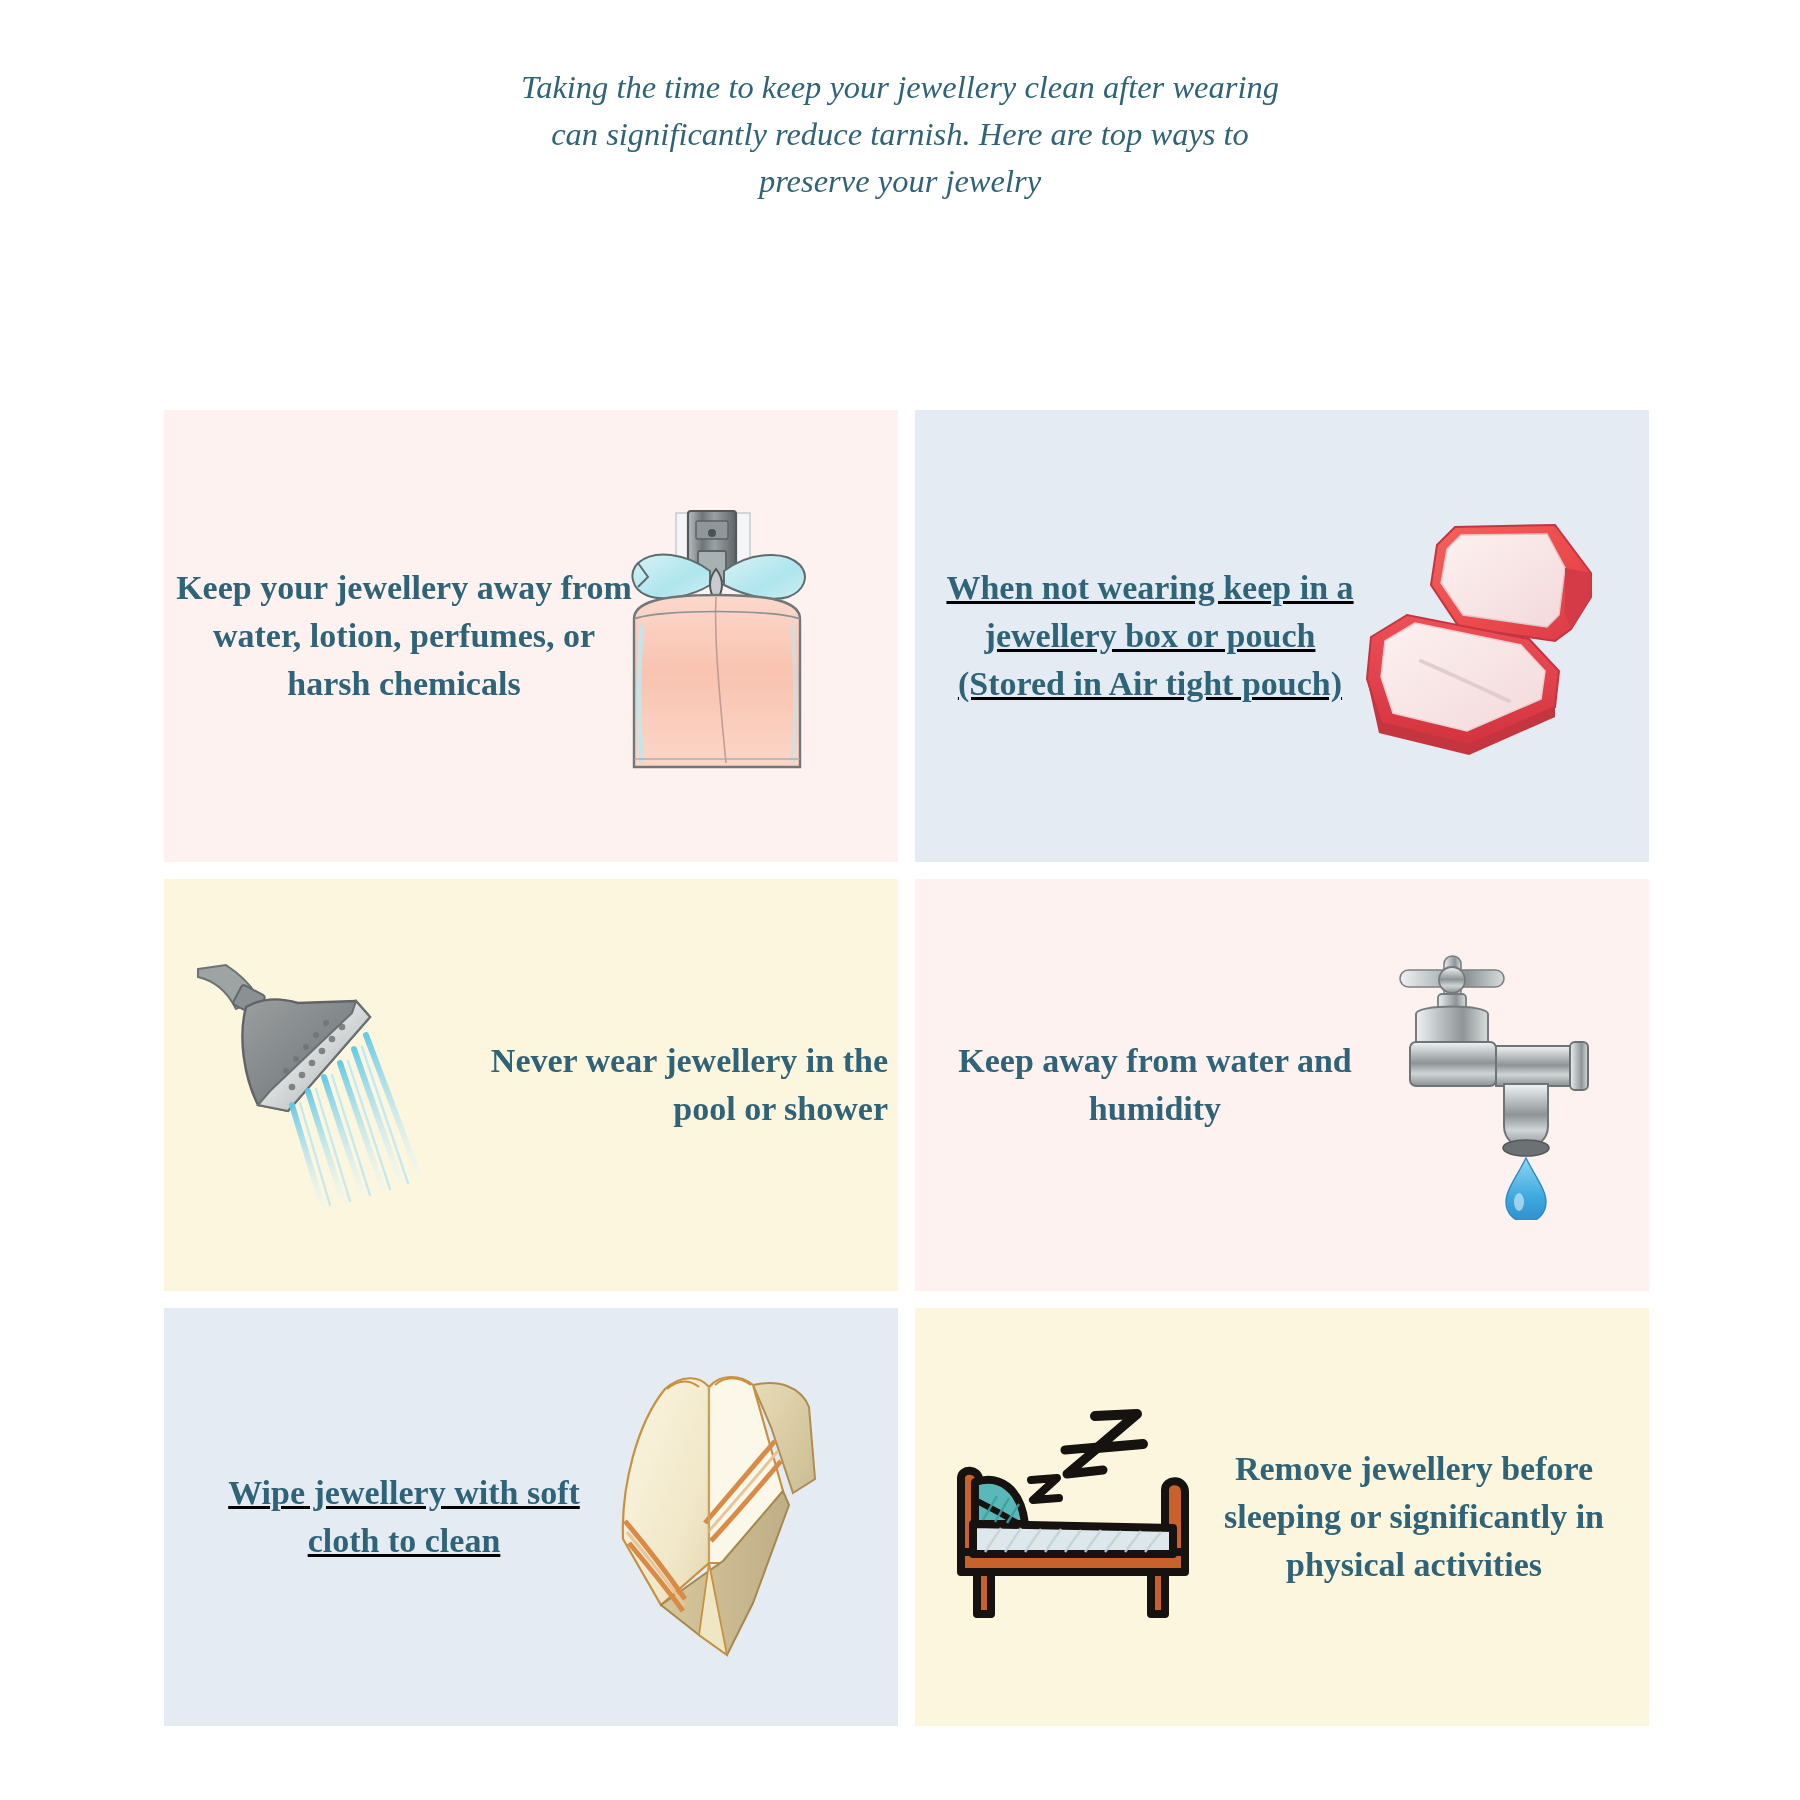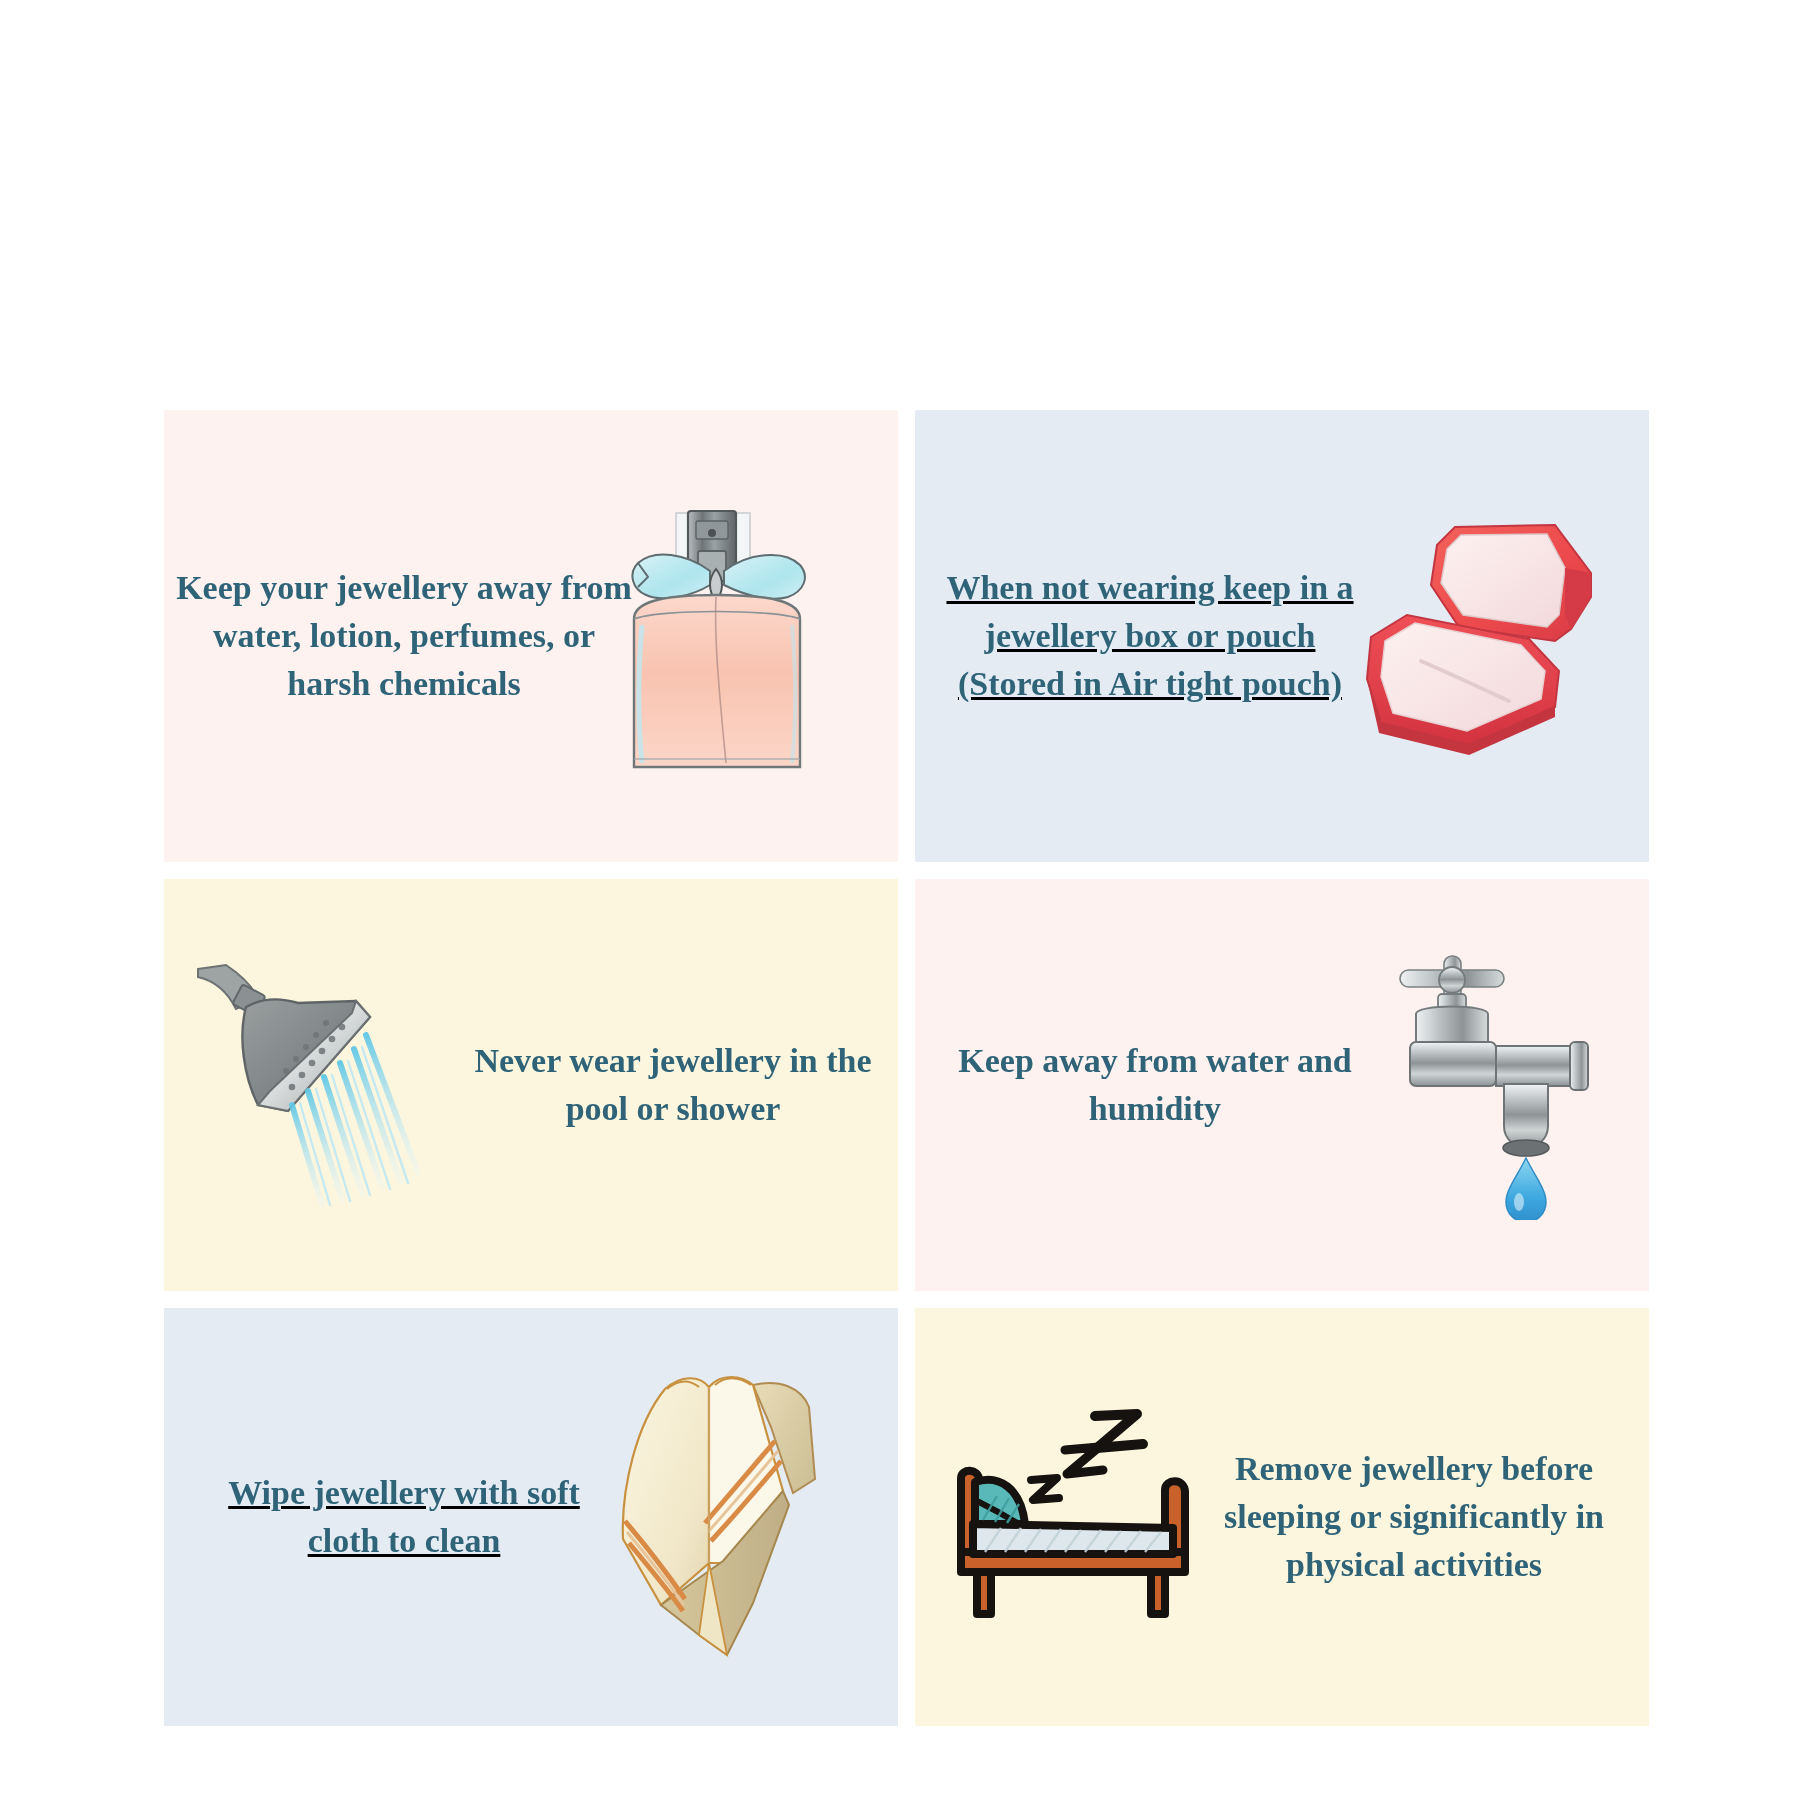--- a/index.html
+++ b/index.html
@@ -102,31 +102,32 @@
   
   .c1 .art { right: 30px; width: 290px; }
   .c2 .art { left: auto; right: 10px; width: 300px; }
   .c3 .art { left: 0px;  width: 290px; }
   .c4 .art { left: auto; right: 30px; width: 300px; }
   .c5 .art { right: 20px; width: 300px; }
   .c6 .art { left: 20px; width: 290px; }
 
   .c1 .card-text { width: 460px; margin-left: 10px; }
   .c2 .card-text { width: 430px; margin-left: 20px; }
-  .c3 .card-text { width: 430px; margin-left: auto; margin-right: 10px;}
+  .c3 .card-text { width: 430px; margin-left: auto; margin-right: 10px; text-align: right;}
   .c4 .card-text { width: 420px; margin-left: 30px; }
   .c5 .card-text { width: 420px; margin-left: 30px; }
   .c6 .card-text { width: 430px; margin-left: auto; margin-right: 20px;}
 </style>
 </head>
 <body>
 
 <div class="page">
 
   <div class="header">
+    <p class="subtitle">Taking the time to keep your jewellery clean after wearing can significantly reduce tarnish. Here are top ways to preserve your jewelry</p>
   </div>
 
   <div class="grid">
 
     <div class="card pink c1 layout-text-left">
       <div class="card-text">Keep your jewellery away from water, lotion, perfumes, or harsh chemicals</div>
       <div class="art">
         <svg width="250" height="290" viewBox="0 0 250 290">
           <defs>
             <linearGradient id="perfBody" x1="0" y1="0" x2="0" y2="1">

